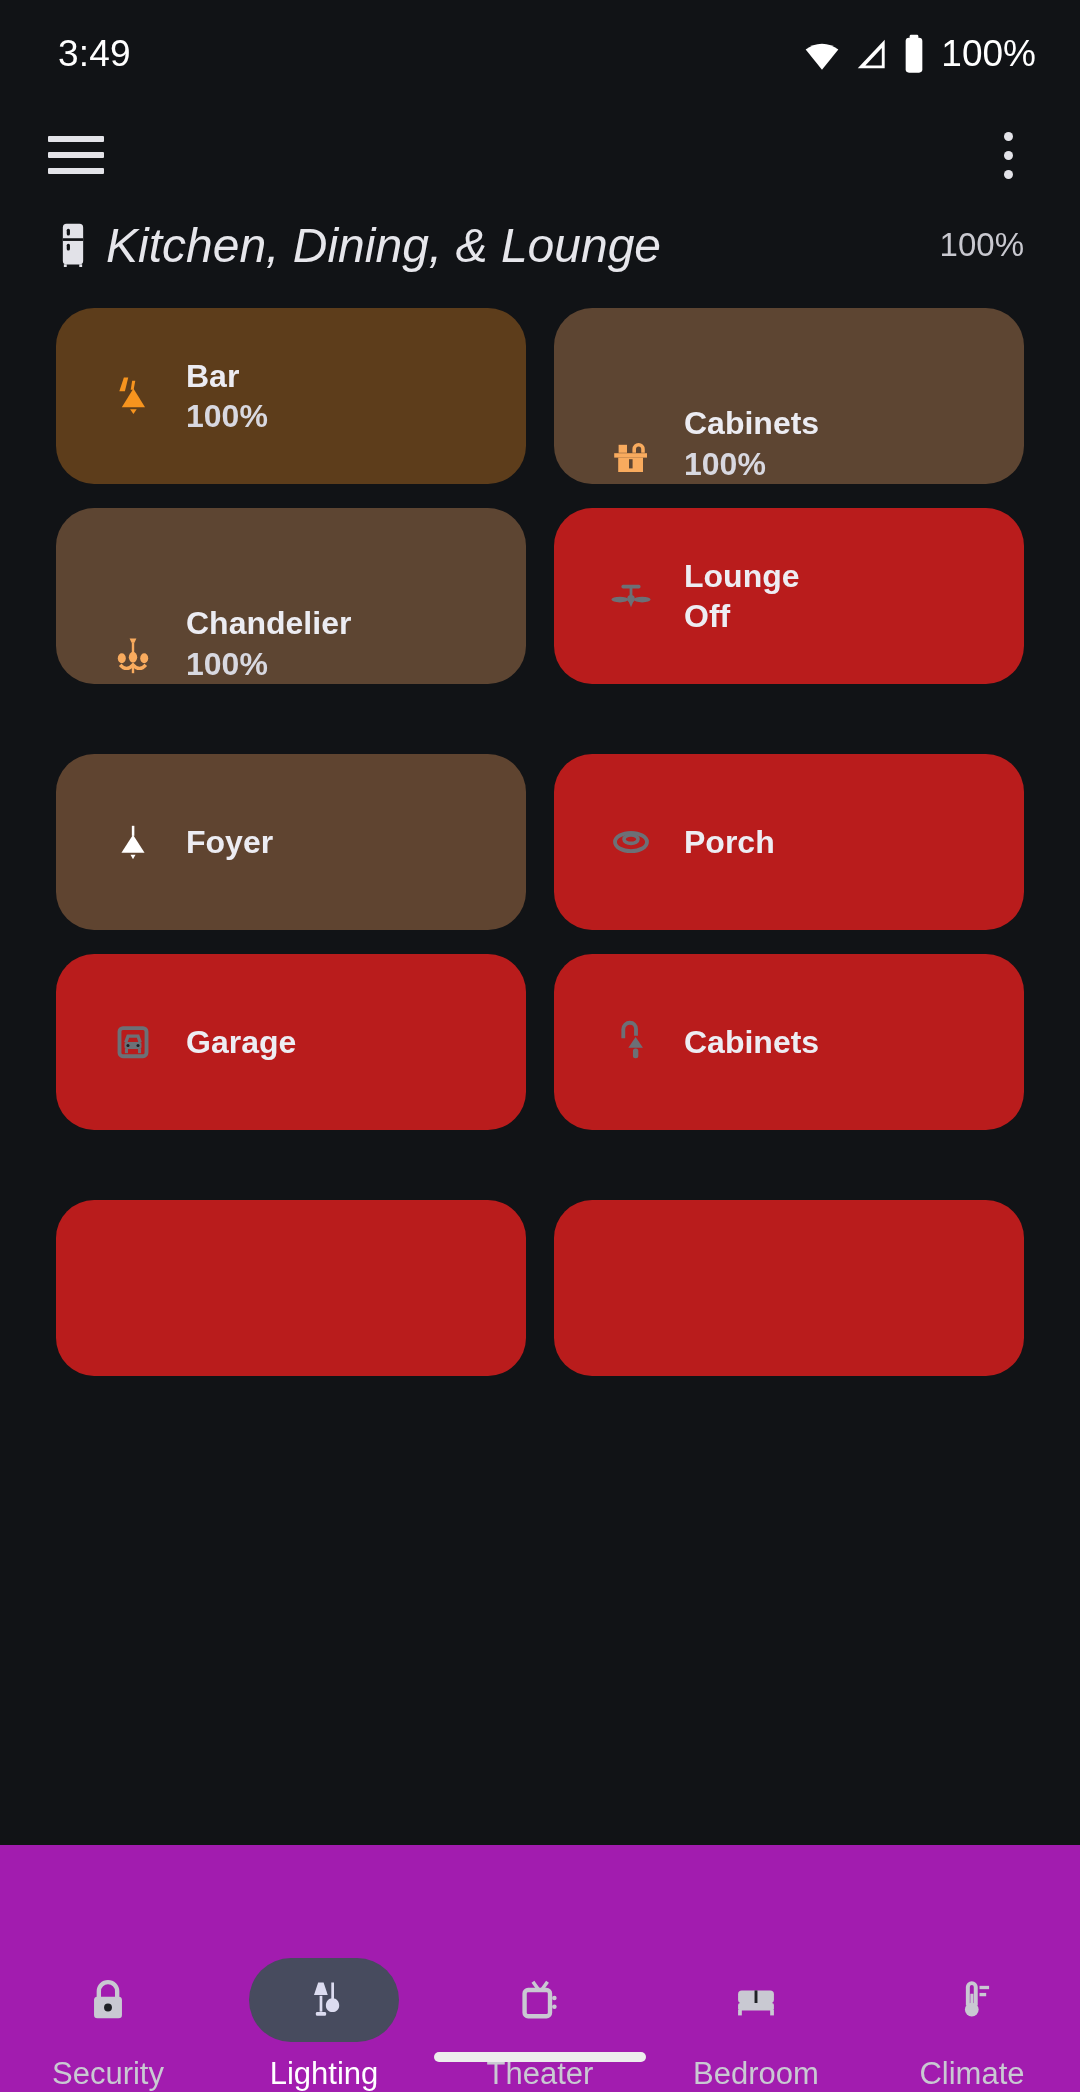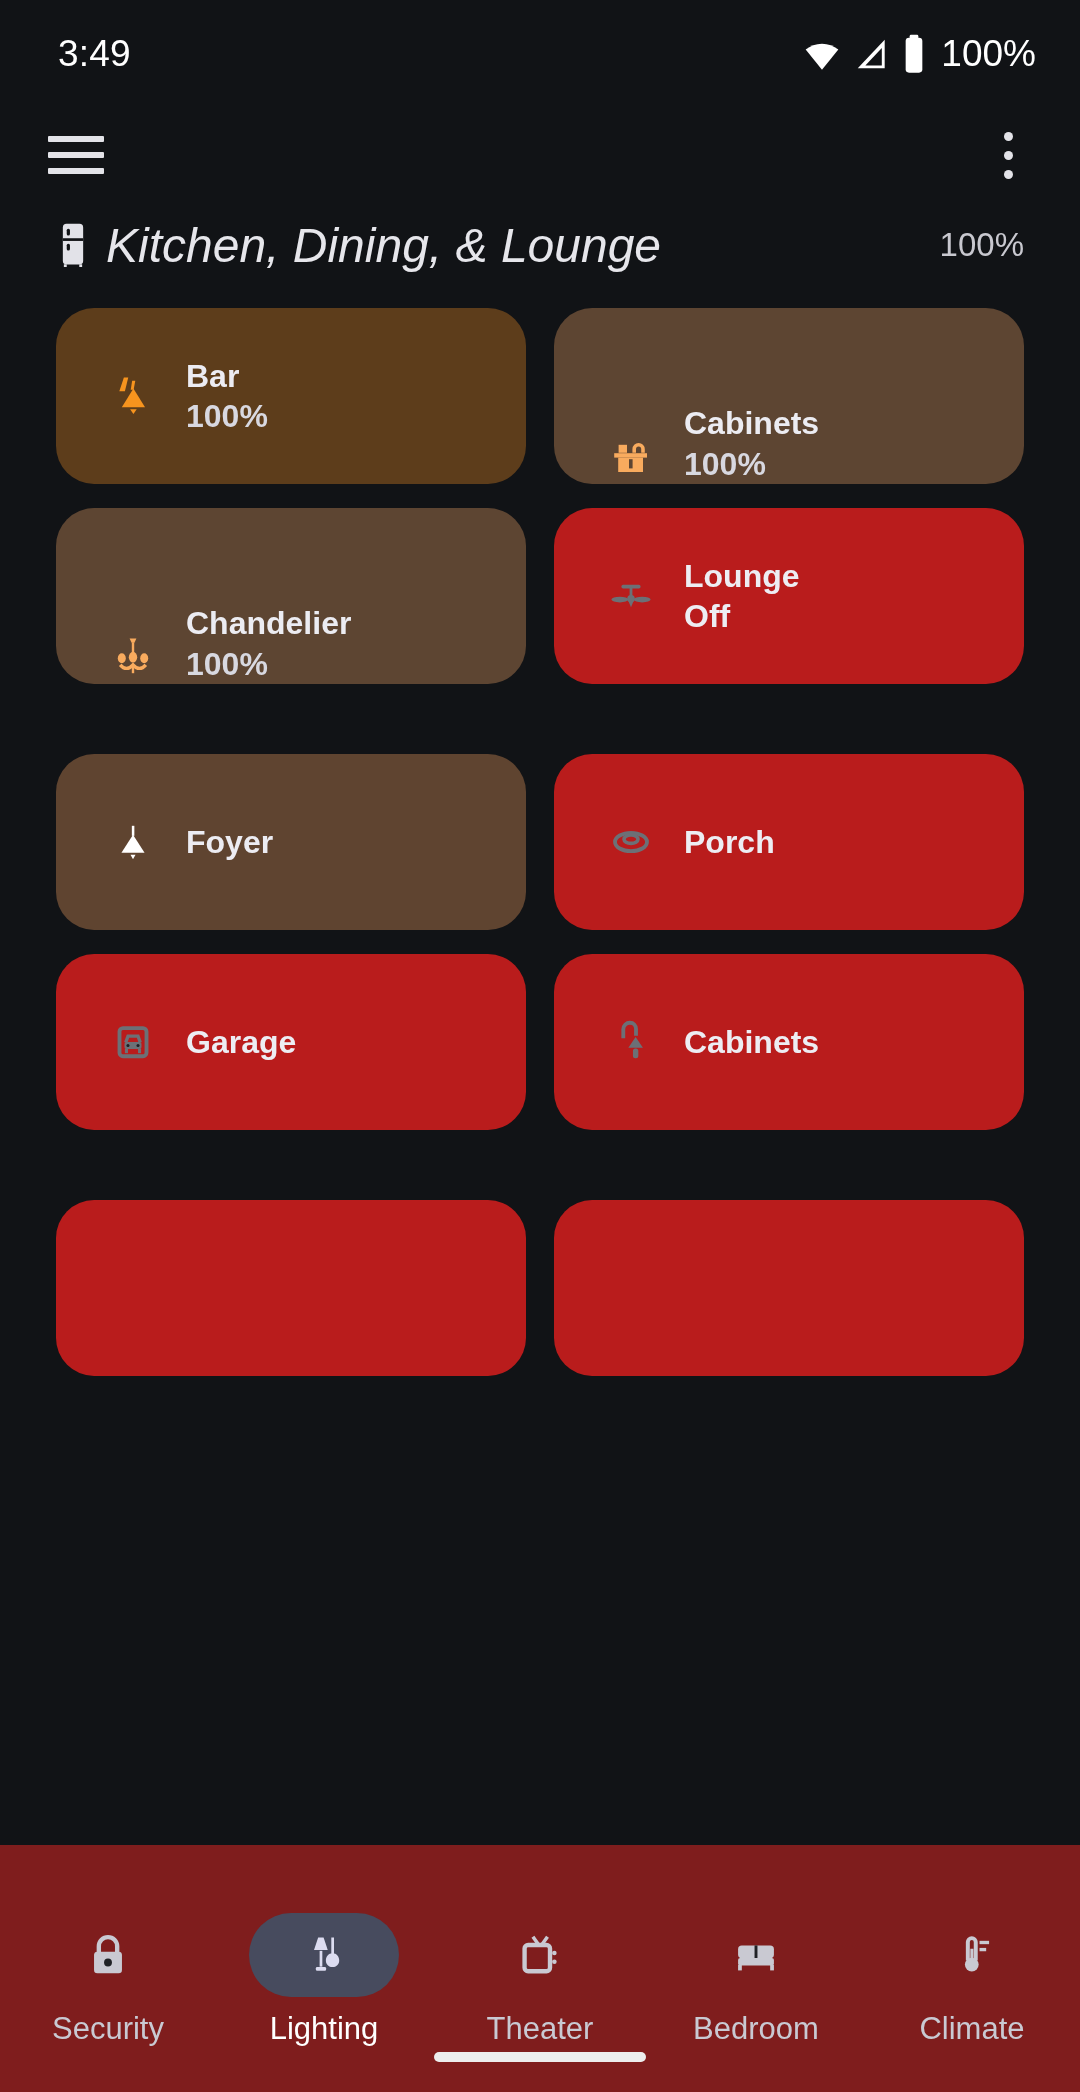--- a/index.html
+++ b/index.html
@@ -180,23 +180,23 @@
   }
   .tile.off .tile-name,
   .tile.off .tile-state { color: #ededf3; }
 
   
   .bottom-nav {
     position: absolute;
     left: 0; bottom: 0;
     width: 1080px;
     height: 247px;
-    background: #7f1d1d;
-    display: flex;
-    align-items: center;
+    background: #a21caf;
+    display: flex;
+    align-items: flex-end;
     justify-content: space-around;
     padding-top: 22px;
   }
   .nav-item {
     width: 196px;
     display: flex;
     flex-direction: column;
     align-items: center;
     cursor: pointer;
   }

